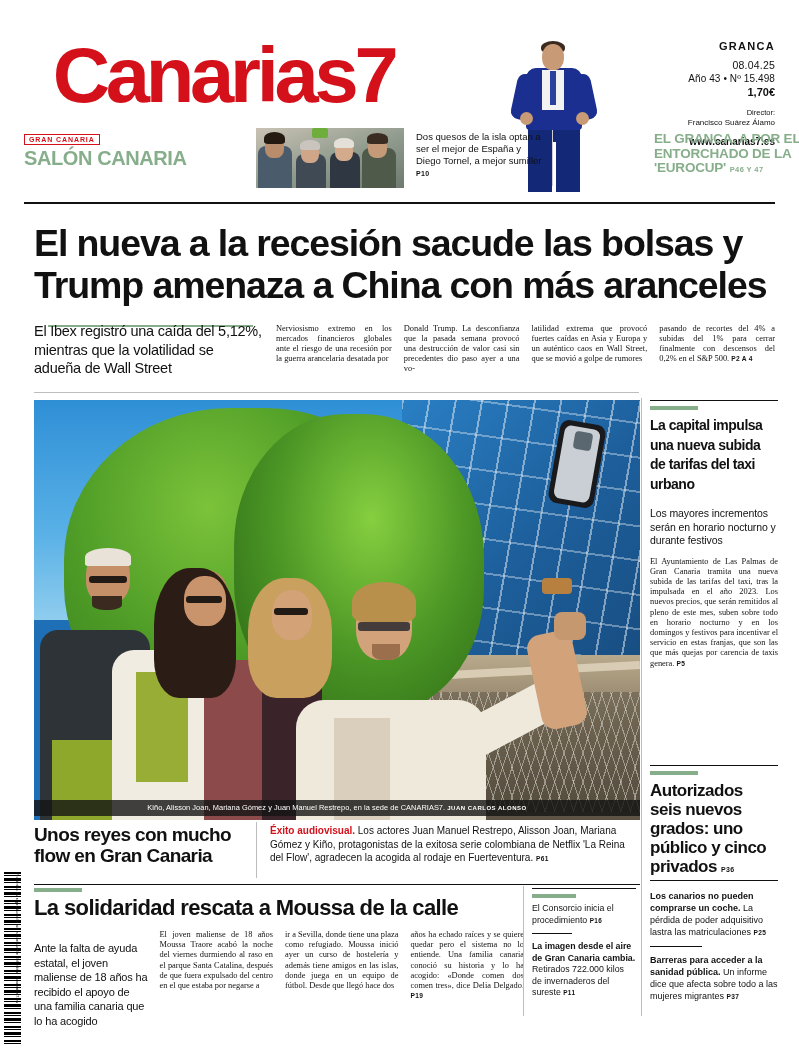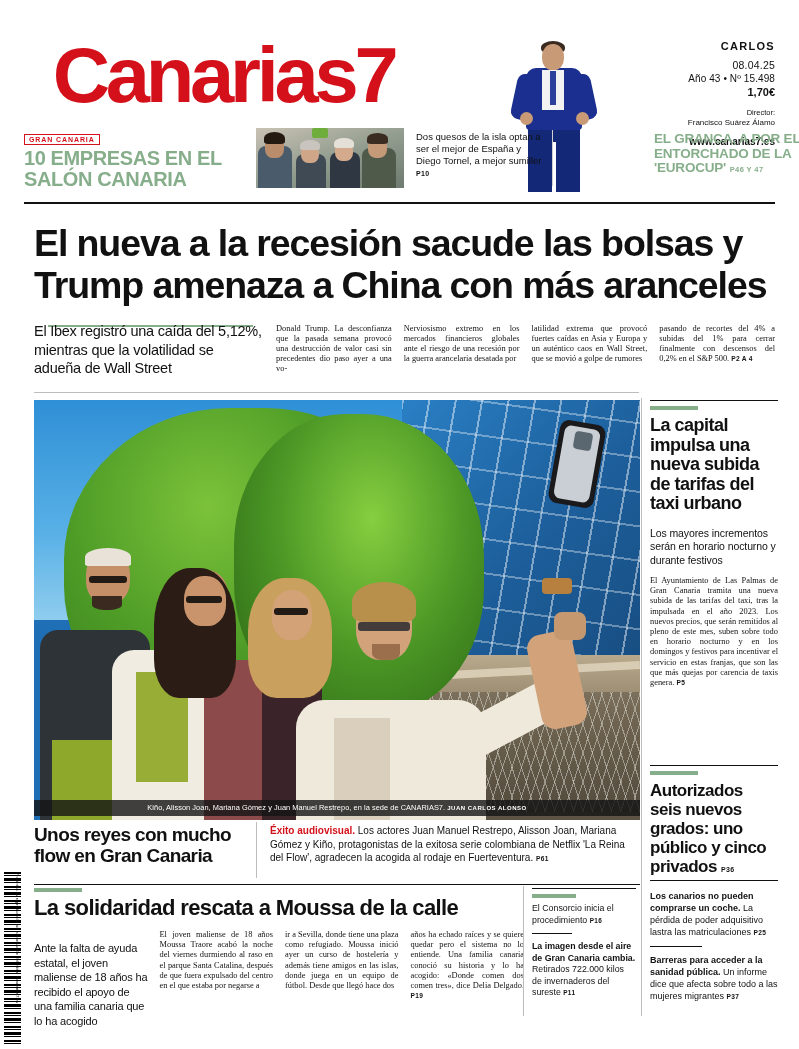--- a/index.html
+++ b/index.html
@@ -238,21 +238,21 @@
   .cap-right .lead-in { color:#d4111a; font-weight:bold;text-align:center; }
   .cap-right .pg { font-weight:bold; font-size:6.6px; letter-spacing:.3px; }
 
   
   .side-vrule { position:absolute; left:641px; top:398px; width:1px; height:618px; background:#bdbdbd; }
   .sb-greenbar { width:48px; height:4px; background:#87ae8b; margin-bottom:6px; }
   .sb-rule { width:100%; height:1px; background:#111; margin-bottom:5px; }
 
   .sb1 { position:absolute; left:650px; top:400px; width:128px; }
   .sb-head {
-    font-weight:bold; font-size:18px; line-height:19.5px;
+    font-weight:bold; font-size:14px; line-height:19.5px;
     letter-spacing:-0.5px; color:#111;
   }
   .sb-sub {
     font-size:10.5px; line-height:13.5px; color:#111; margin-top:13px; letter-spacing:-0.1px;
   }
   .sb-body {
     font-family:"Liberation Serif", serif;
     font-size:8.4px; line-height:10.2px; color:#111; margin-top:9px; text-align:justify;
   }
   .sb-body .pg {
@@ -326,36 +326,35 @@
       <div class="torso"></div>
         <div class="shirt"></div>
         <div class="tie"></div>
       <div class="fistL"></div>
         <div class="fistR"></div>
       <div class="hair"></div>
         <div class="head"></div>
     </div>
 
     <div class="masthead-info">
-      <div class="mh-day">CARLOS</div>
+      <div class="mh-day">GRANCA</div>
       <div class="mh-date">08.04.25</div>
       <div class="mh-issue">Año 43 • Nº 15.498</div>
       <div class="mh-price">1,70€</div>
       <div class="mh-dir-label">Director:</div>
       <div class="mh-dir-name">Francisco Suárez Álamo</div>
       <div class="mh-web">www.canarias7.es</div>
     </div>
   </div>
 
   <div class="teaser-bar">
 
     <div class="teaser-left">
       <span class="tag-gc">GRAN CANARIA</span>
       <div class="teaser-green-head">
-        <div>10 EMPRESAS EN EL</div>
         <div>SALÓN CANARIA</div>
       </div>
     </div>
 
     <div class="teaser-photo">
       <div class="tp-bg"></div>
       <div class="tp-b" style="left:2px;  top:18px; width:34px; height:44px; background:#4a5b6b;"></div>
       <div class="tp-p" style="left:9px;  top:8px;  width:19px; height:22px; background:#b98d6b;"></div>
       <div class="tp-p" style="left:8px;  top:4px;  width:21px; height:12px; background:#241a12; border-radius:50% 50% 20% 20%;"></div>
       <div class="tp-b" style="left:40px; top:26px; width:30px; height:36px; background:#3f4a55;"></div>
@@ -389,22 +388,22 @@
   <div class="teaser-rule"></div>
 
   <div class="main-head">
     <div>El nueva a la recesión sacude las bolsas y</div>
     <div>Trump amenaza a China con más aranceles</div>
   </div>
 
   <div class="lead">
     <div class="lead-sub">El Ibex registró una caída del 5,12%, mientras que la volatilidad se adueña de Wall Street</div>
     <div class="lead-cols">
+      <div class="lead-col">Nerviosismo extremo en los mercados financieros globales ante el riesgo de una recesión por la guerra arancelaria desatada por</div>
       <div class="lead-col">Donald Trump. La desconfianza que la pasada semana provocó una destrucción de valor casi sin precedentes dio paso ayer a una vo-</div>
-      <div class="lead-col">Nerviosismo extremo en los mercados financieros globales ante el riesgo de una recesión por la guerra arancelaria desatada por</div>
       <div class="lead-col">latilidad extrema que provocó fuertes caídas en Asia y Europa y un auténtico caos en Wall Street, que se movió a golpe de rumores</div>
       <div class="lead-col"><span>pasando de recortes del 4% a subidas del 1% para cerrar finalmente con descensos del 0,2% en el S&amp;P 500.</span>
         <span class="pg">P2 A 4</span></div>
     </div>
   </div>
   <div class="lead-rule"></div>
 
   <div class="main-photo">
     <div class="mp-sky"></div>
     <div class="mp-bldg">

